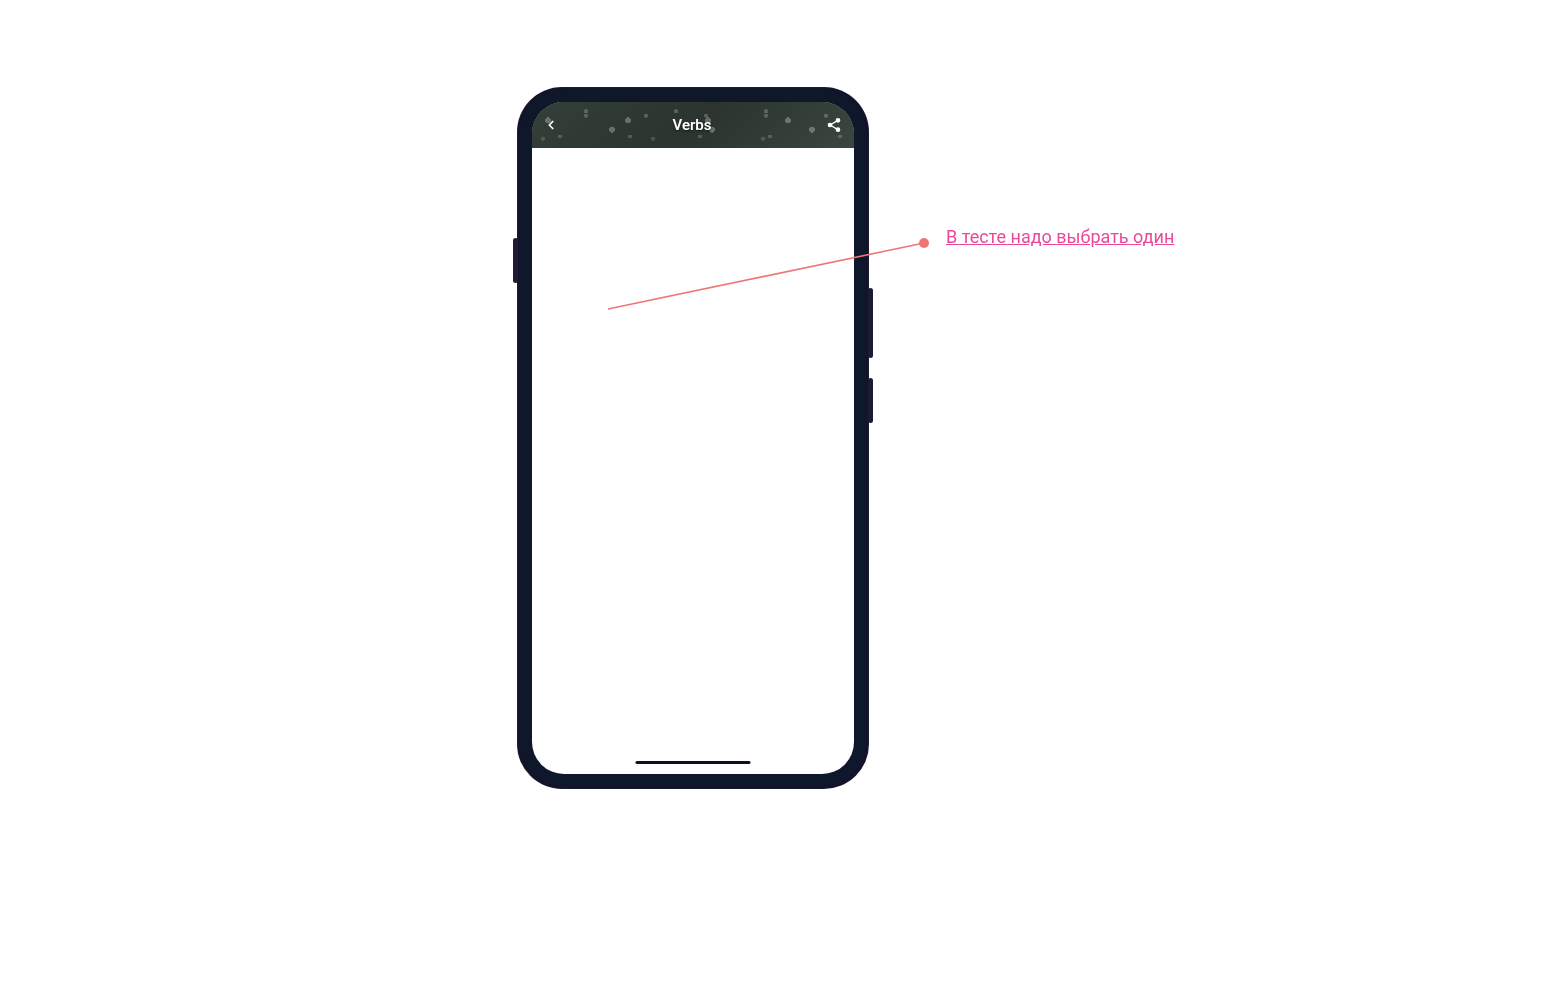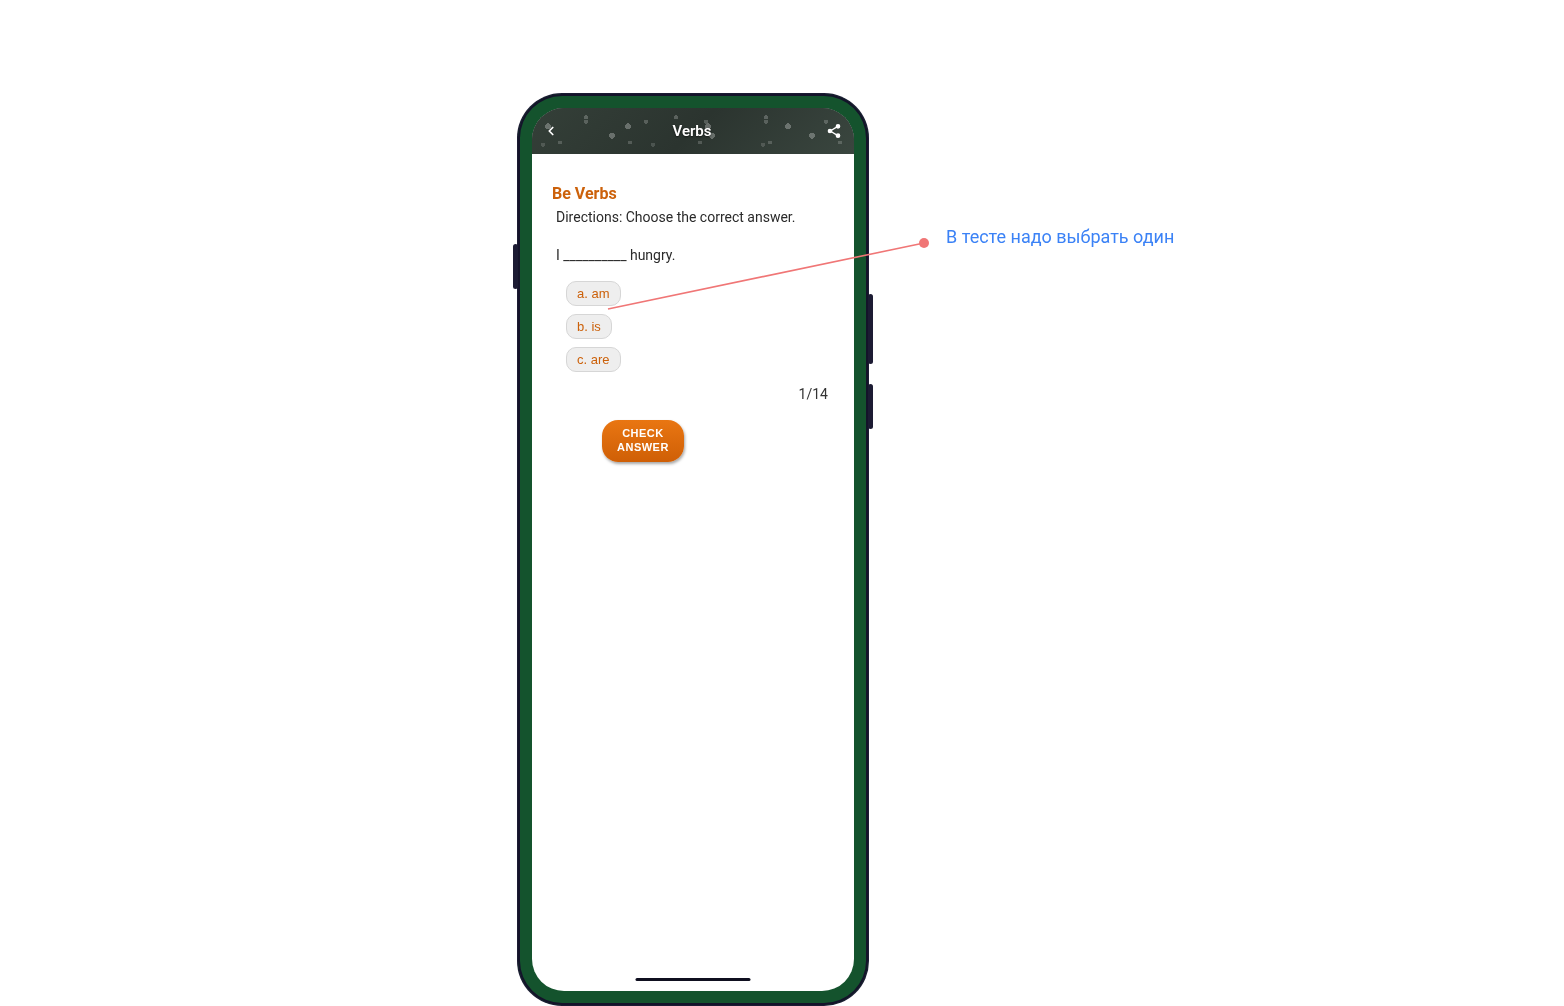--- a/index.html
+++ b/index.html
@@ -10,24 +10,24 @@
     background: #ffffff;
     font-family: -apple-system, BlinkMacSystemFont, "Segoe UI", Roboto, Arial, sans-serif;
     position: relative;
     overflow: hidden;
   }
 
   
   .phone {
     position: absolute;
     left: 518px;
-    top: 94px;
+    top: 88px;
     width: 350px;
-    height: 911px;
-    background: #14532d;
+    height: 700px;
+    background: #0f172a;
     border-radius: 44px;
     box-shadow: 0 0 0 1px #1c1b33;
   }
   .phone::after {
     
     content: "";
     position: absolute;
     inset: 0;
     border-radius: 44px;
     box-shadow: inset 0 0 0 2px #14132a;
@@ -161,23 +161,24 @@
     height: 3px;
     background: #0f0f1f;
     border-radius: 3px;
   }
 
   
   .annotation {
     position: absolute;
     left: 946px;
     top: 223px;
-    color: #3b82f6;
+    color: #ec4899;
     font-size: 18px;
     line-height: 1.55;
+    text-decoration: underline;
   }
 
   .callout-svg {
     position: absolute;
     left: 608px;
     top: 232px;
     width: 330px;
     height: 90px;
     overflow: visible;
     pointer-events: none;
@@ -204,36 +205,20 @@
         <svg width="16" height="16" viewBox="0 0 24 24" fill="none" stroke="#ffffff" stroke-width="2" stroke-linecap="round" stroke-linejoin="round">
           <circle cx="18" cy="5" r="2.5" fill="#ffffff"></circle>
           <circle cx="6" cy="12" r="2.5" fill="#ffffff"></circle>
           <circle cx="18" cy="19" r="2.5" fill="#ffffff"></circle>
           <line x1="8.2" y1="10.9" x2="15.8" y2="6.1"></line>
           <line x1="8.2" y1="13.1" x2="15.8" y2="17.9"></line>
         </svg>
       </span>
     </div>
 
-    <div class="content">
-      <div class="section-title">Be Verbs</div>
-      <div class="directions">Directions: Choose the correct answer.</div>
-      <div class="question">I __________ hungry.</div>
-
-      <div class="options">
-        <button class="option-btn">a. am</button>
-        <button class="option-btn">b. is</button>
-        <button class="option-btn">c. are</button>
-      </div>
-
-      <div class="progress-row">1/14</div>
-
-      <button class="check-btn">CHECK
-ANSWER</button>
-    </div>
 
     <div class="home-indicator"></div>
   </div>
 </div>
 
 <svg class="callout-svg" viewBox="0 0 330 90">
   <line x1="0" y1="77" x2="316" y2="11" stroke="#f07676" stroke-width="1.6"></line>
   <circle cx="316" cy="11" r="5" fill="#f07676"></circle>
 </svg>
 

